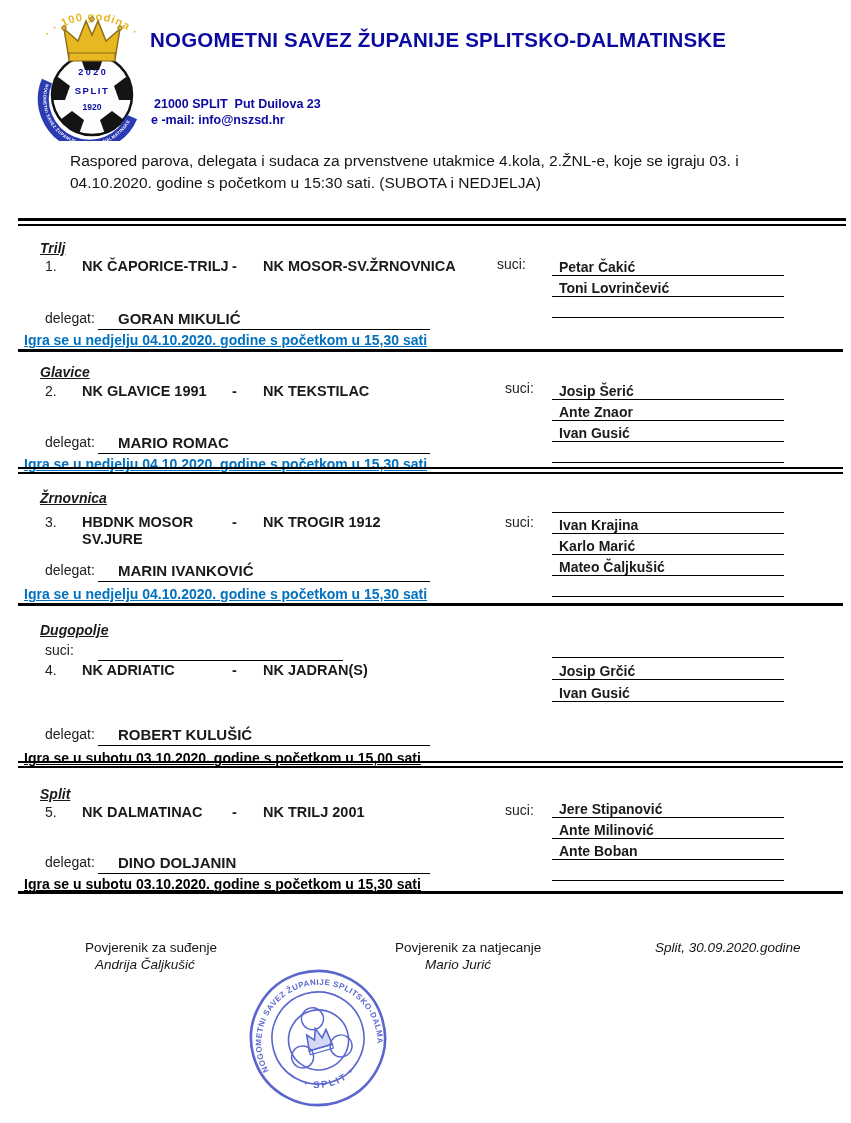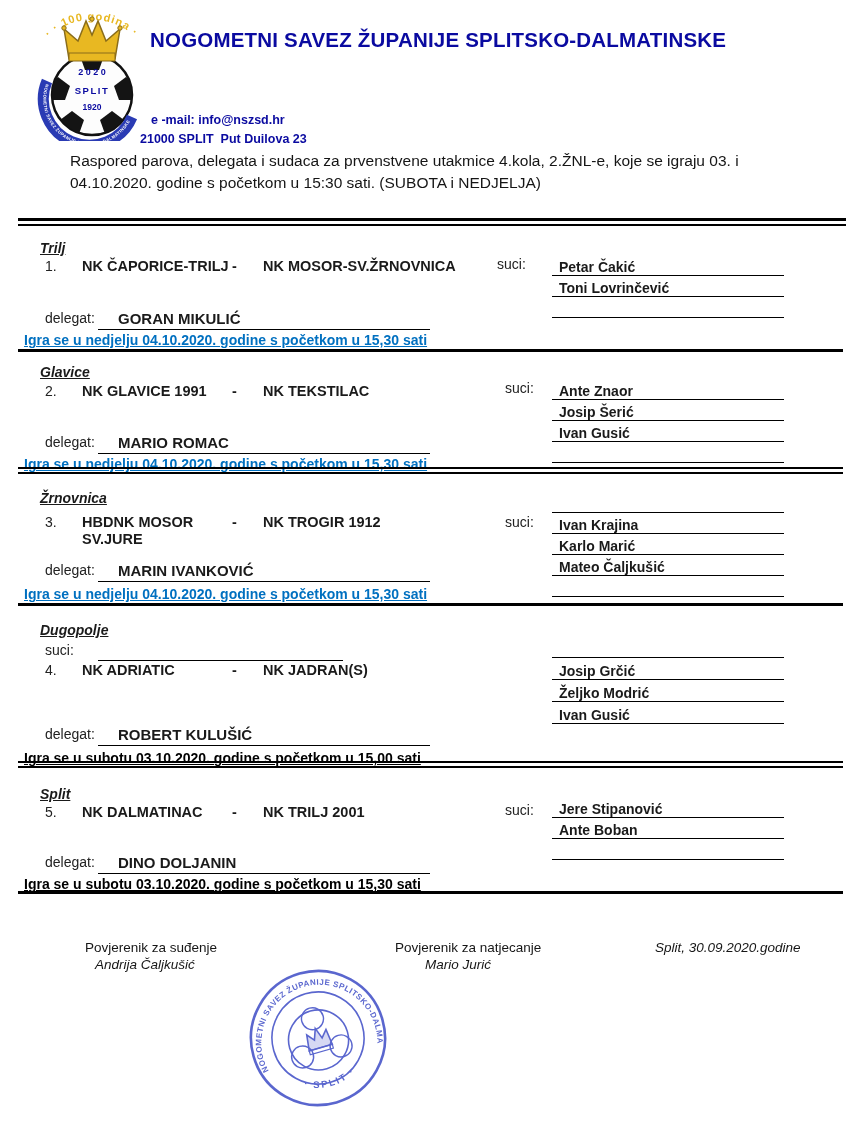--- a/index.html
+++ b/index.html
@@ -11,21 +11,21 @@
   }
   html,body{margin:0;padding:0;background:#fff;}
   .page{
     position:relative;width:851px;height:1123px;background:#ffffff;overflow:hidden;
     font-family:"Liberation Sans","DejaVu Sans",sans-serif;color:#1a1a1a;
   }
   .abs{position:absolute;}
 
   
   .doc-title{left:150px;top:28px;font-size:20.5px;font-weight:bold;color:var(--title-navy);letter-spacing:.2px;white-space:nowrap;}
-  .addr{left:140px;top:97px;font-size:12.5px;font-weight:bold;color:var(--title-navy);white-space:pre-wrap;margin-top:35px;}
+  .addr{left:154px;top:97px;font-size:12.5px;font-weight:bold;color:var(--title-navy);white-space:pre-wrap;}
   .email{left:151px;top:113px;font-size:12.5px;font-weight:bold;color:var(--title-navy);}
   .intro{left:70px;top:150px;width:760px;font-size:15.5px;line-height:22px;color:#151515;}
 
   
   .sep-top{left:18px;top:218px;width:828px;height:3px;border-top:3px solid #000;border-bottom:2px solid #000;}
   .section{left:18px;width:828px;}
   .sep-single{position:absolute;left:0;right:3px;bottom:0;border-top:3px solid #000;}
   .sep-double{position:absolute;left:0;right:3px;bottom:0;height:3px;border-top:2px solid #000;border-bottom:2px solid #000;}
 
   
@@ -128,22 +128,22 @@
   </div>
 
   <div class="abs section" style="top:364px;height:110px">
     <div class="venue">Glavice</div>
     <div class="mnum" style="top:19px">2.</div>
     <div class="thome" style="top:19px">NK GLAVICE 1991</div>
     <div class="tdash" style="top:19px">-</div>
     <div class="taway" style="top:19px">NK TEKSTILAC</div>
     <div class="suci-lab" style="left:487px;top:16px">suci:</div>
     <div class="suci-col" style="top:15px">
+      <div class="sline">Josip Šerić</div>
       <div class="sline">Ante Znaor</div>
-      <div class="sline">Josip Šerić</div>
       <div class="sline">Ivan Gusić</div>
       <div class="sline"></div>
     </div>
     <div class="dlg-lab" style="top:70px">delegat:</div>
     <div class="dlg-name" style="top:70px">MARIO ROMAC</div>
     <div class="igra blue" style="top:92px">Igra se u nedjelju 04.10.2020. godine s početkom u 15,30 sati</div>
     <div class="sep-double"></div>
   </div>
 
   <div class="abs section" style="top:490px;height:116px">
@@ -172,38 +172,38 @@
   <div class="abs section" style="top:622px;height:146px">
     <div class="venue">Dugopolje</div>
     <div class="suci-lab" style="left:27px;top:20px">suci:</div>
     <div class="suci-left-line" style="top:20px"></div>
     <div class="mnum" style="top:40px">4.</div>
     <div class="thome" style="top:40px">NK ADRIATIC</div>
     <div class="tdash" style="top:40px">-</div>
     <div class="taway" style="top:40px">NK JADRAN(S)</div>
     <div class="suci-col" style="top:35px">
       <div class="sline h21 topline">Josip Grčić</div>
-      <div class="sline h21">Željko Modrić</div>
       <div class="sline h21">Ivan Gusić</div>
     </div>
     <div class="dlg-lab" style="top:104px">delegat:</div>
     <div class="dlg-name" style="top:104px">ROBERT KULUŠIĆ</div>
     <div class="igra black" style="top:128px">Igra se u subotu 03.10.2020. godine s početkom u 15,00 sati</div>
     <div class="sep-double"></div>
   </div>
 
   <div class="abs section" style="top:786px;height:108px">
     <div class="venue">Split</div>
     <div class="mnum" style="top:18px">5.</div>
     <div class="thome" style="top:18px">NK DALMATINAC</div>
     <div class="tdash" style="top:18px">-</div>
     <div class="taway" style="top:18px">NK TRILJ 2001</div>
     <div class="suci-lab" style="left:487px;top:16px">suci:</div>
     <div class="suci-col" style="top:11px">
       <div class="sline">Jere Stipanović</div>
+      <div class="sline">Ante Milinović</div>
       <div class="sline">Ante Boban</div>
       <div class="sline"></div>
     </div>
     <div class="dlg-lab" style="top:68px">delegat:</div>
     <div class="dlg-name" style="top:68px">DINO DOLJANIN</div>
     <div class="igra black" style="top:90px">Igra se u subotu 03.10.2020. godine s početkom u 15,30 sati</div>
     <div class="sep-single"></div>
   </div>
 
   <div class="abs f-role" style="left:85px;top:940px">Povjerenik za suđenje</div>

